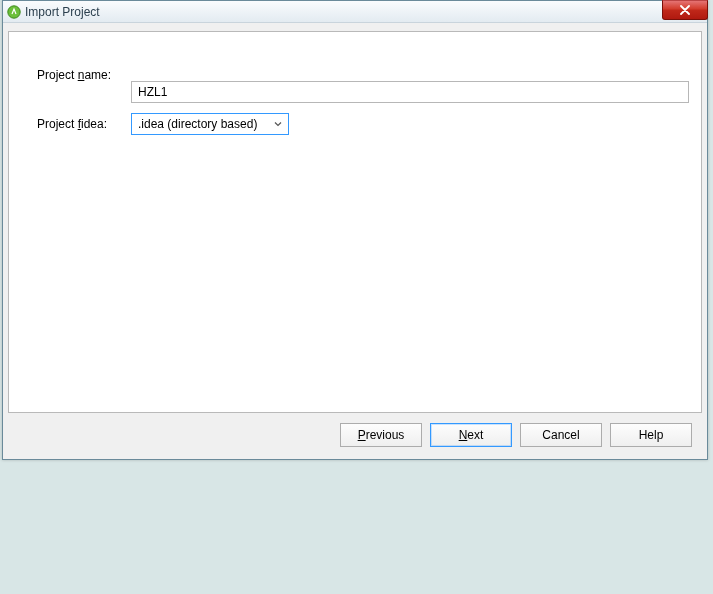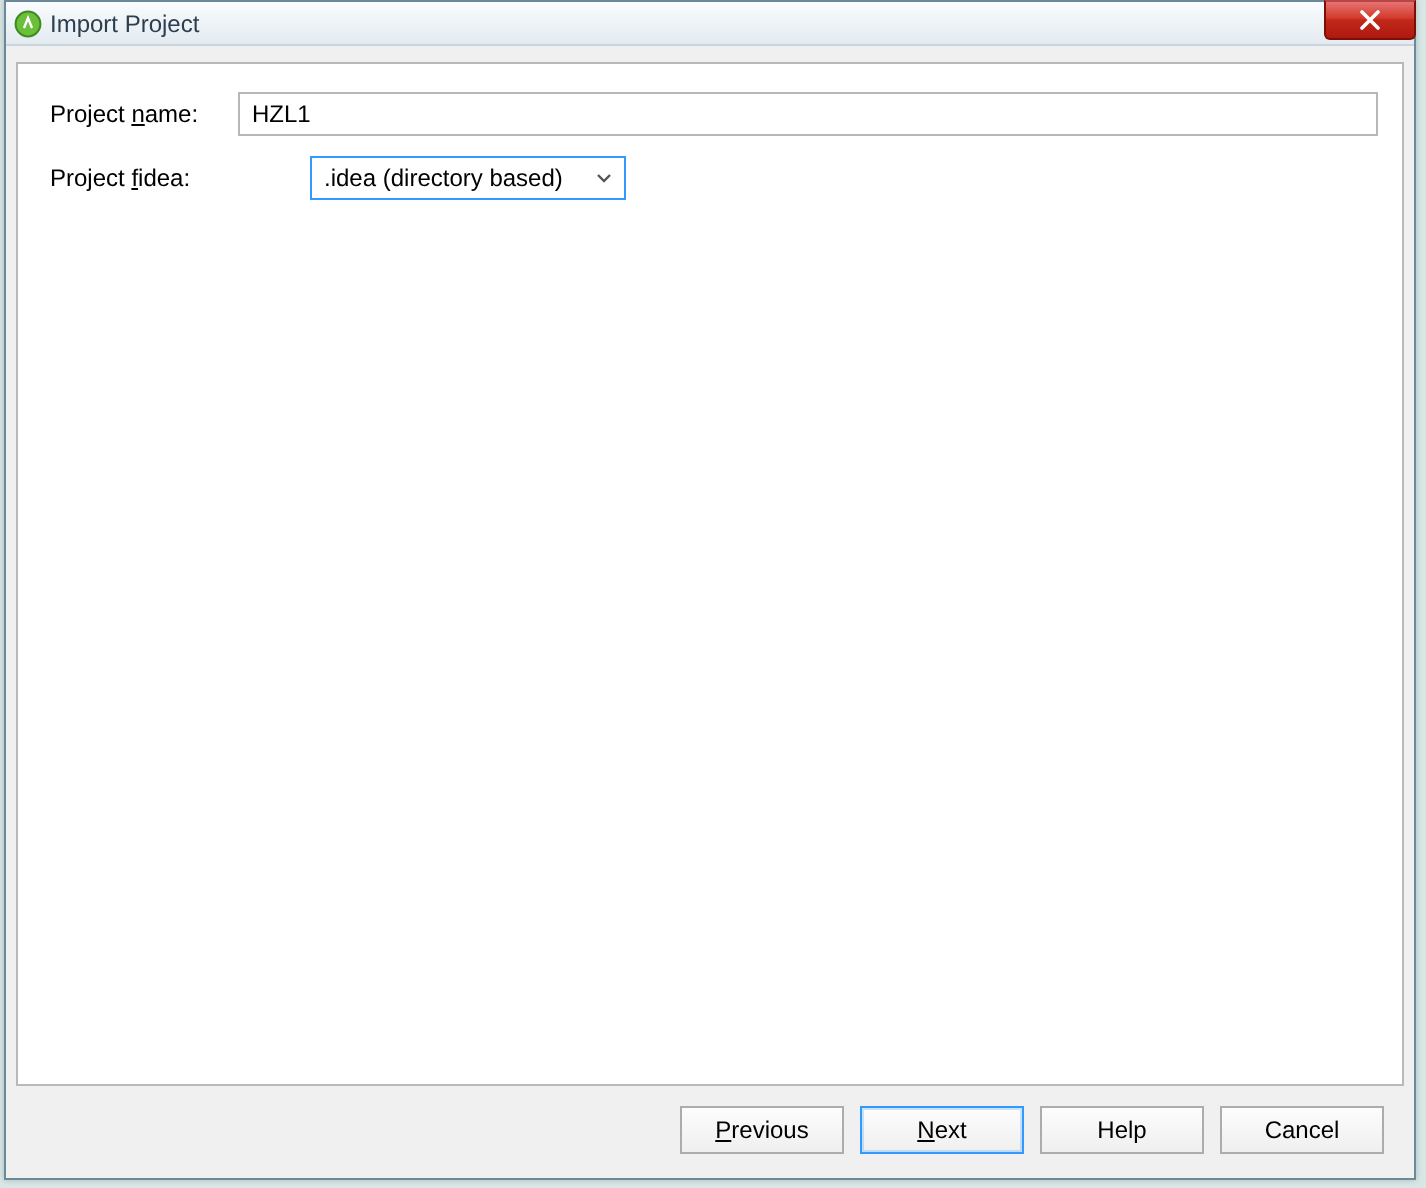--- a/index.html
+++ b/index.html
@@ -10,21 +10,21 @@
       font-size: 12px;
       background: #d8e6e6;
       overflow: hidden;
       position: relative;
     }
     .window {
       position: absolute;
       left: 2px;
       top: 0;
       width: 706px;
-      height: 590px;
+      height: 460px;
       background: #f0f0f0;
       border: 1px solid #6a8a9a;
       box-shadow: 0 0 3px rgba(0,0,0,0.2);
     }
     .titlebar {
       height: 22px;
       background: linear-gradient(to bottom, #fafcfe 0%, #eef3f7 50%, #e3ebf1 100%);
       border-bottom: 1px solid #c9d4dc;
       display: flex;
       align-items: center;
@@ -61,59 +61,59 @@
     .content {
       position: absolute;
       left: 5px;
       top: 30px;
       right: 5px;
       bottom: 46px;
       background: #fff;
       border: 1px solid #b9b9b9;
     }
     .form-area {
-      padding: 14px 12px 0 16px;
+      padding: 14px 12px 0 28px;
     }
     .form-row {
       display: flex;
       align-items: center;
       margin-bottom: 10px;
     }
     .form-label {
       width: 94px;
       color: #000;
       font-size: 12px;
     }
     .form-label .u { text-decoration: underline; }
     .text-input {
       flex: 1;
       height: 22px;
       border: 1px solid #b7b7b7;
       padding: 0 6px;
       font-size: 12px;
       font-family: inherit;
       background: #fff;
+      margin-top: 35px;
     }
     .browse-btn {
       width: 24px;
       height: 22px;
       margin-left: 4px;
       background: linear-gradient(to bottom, #fdfdfd, #efefef);
       border: 1px solid #acacac;
       font-size: 11px;
       cursor: pointer;
       display: flex;
       align-items: center;
       justify-content: center;
       color: #333;
     }
     .select-wrap {
       position: relative;
       display: inline-block;
-      margin-left: 36px;
     }
     .select-box {
       height: 22px;
       width: 158px;
       border: 1px solid #3399ff;
       background: #fff;
       display: flex;
       align-items: center;
       padding: 0 22px 0 6px;
       position: relative;
@@ -208,16 +208,16 @@
 
   <div class="button-bar">
     <button class="btn">
         <span class="u">P</span>
         <span>revious</span>
       </button>
     <button class="btn default">
         <span class="u">N</span>
         <span>ext</span>
       </button>
+    <button class="btn">Cancel</button>
     <button class="btn">Help</button>
-    <button class="btn">Cancel</button>
   </div>
 </div>
 
 </body></html>

